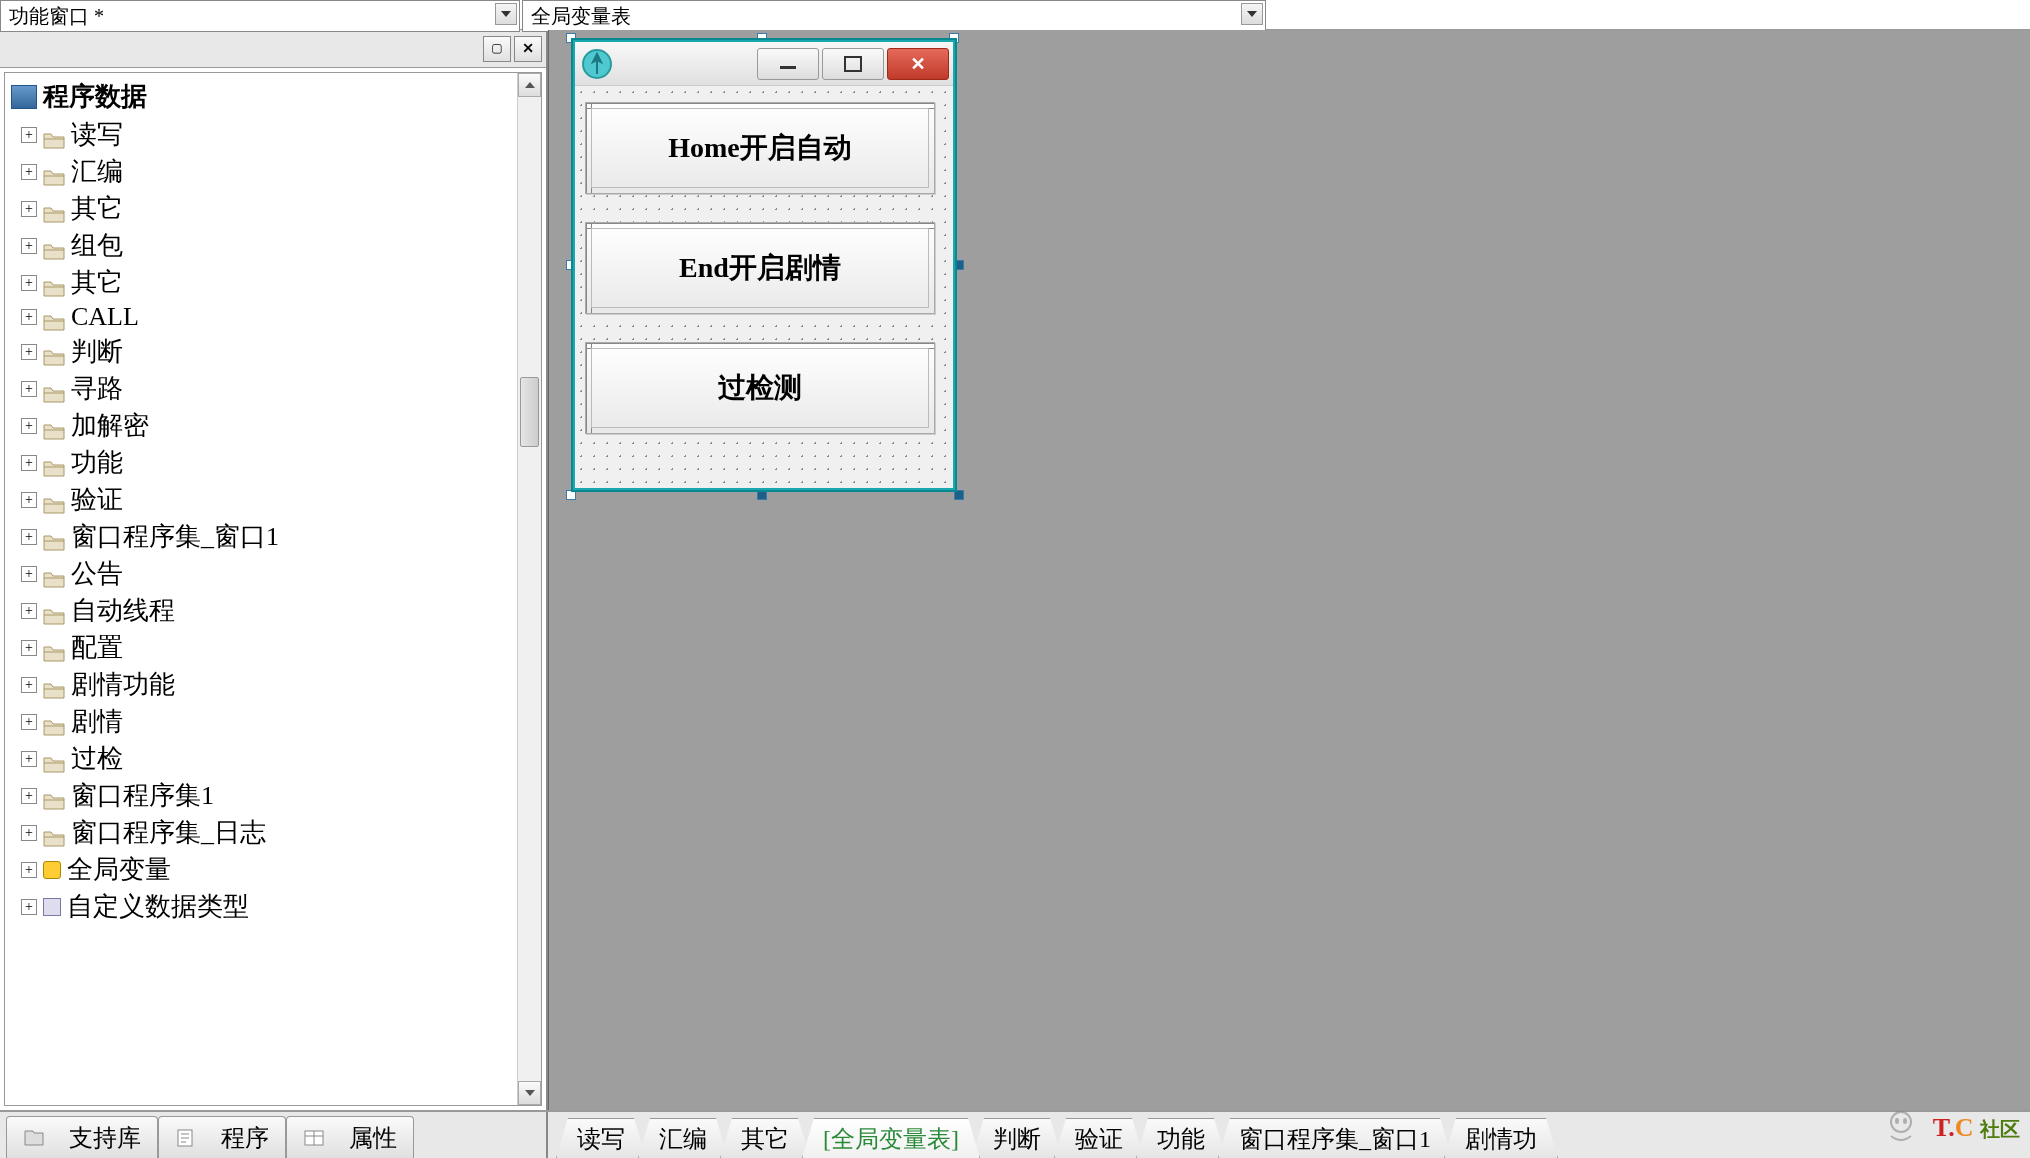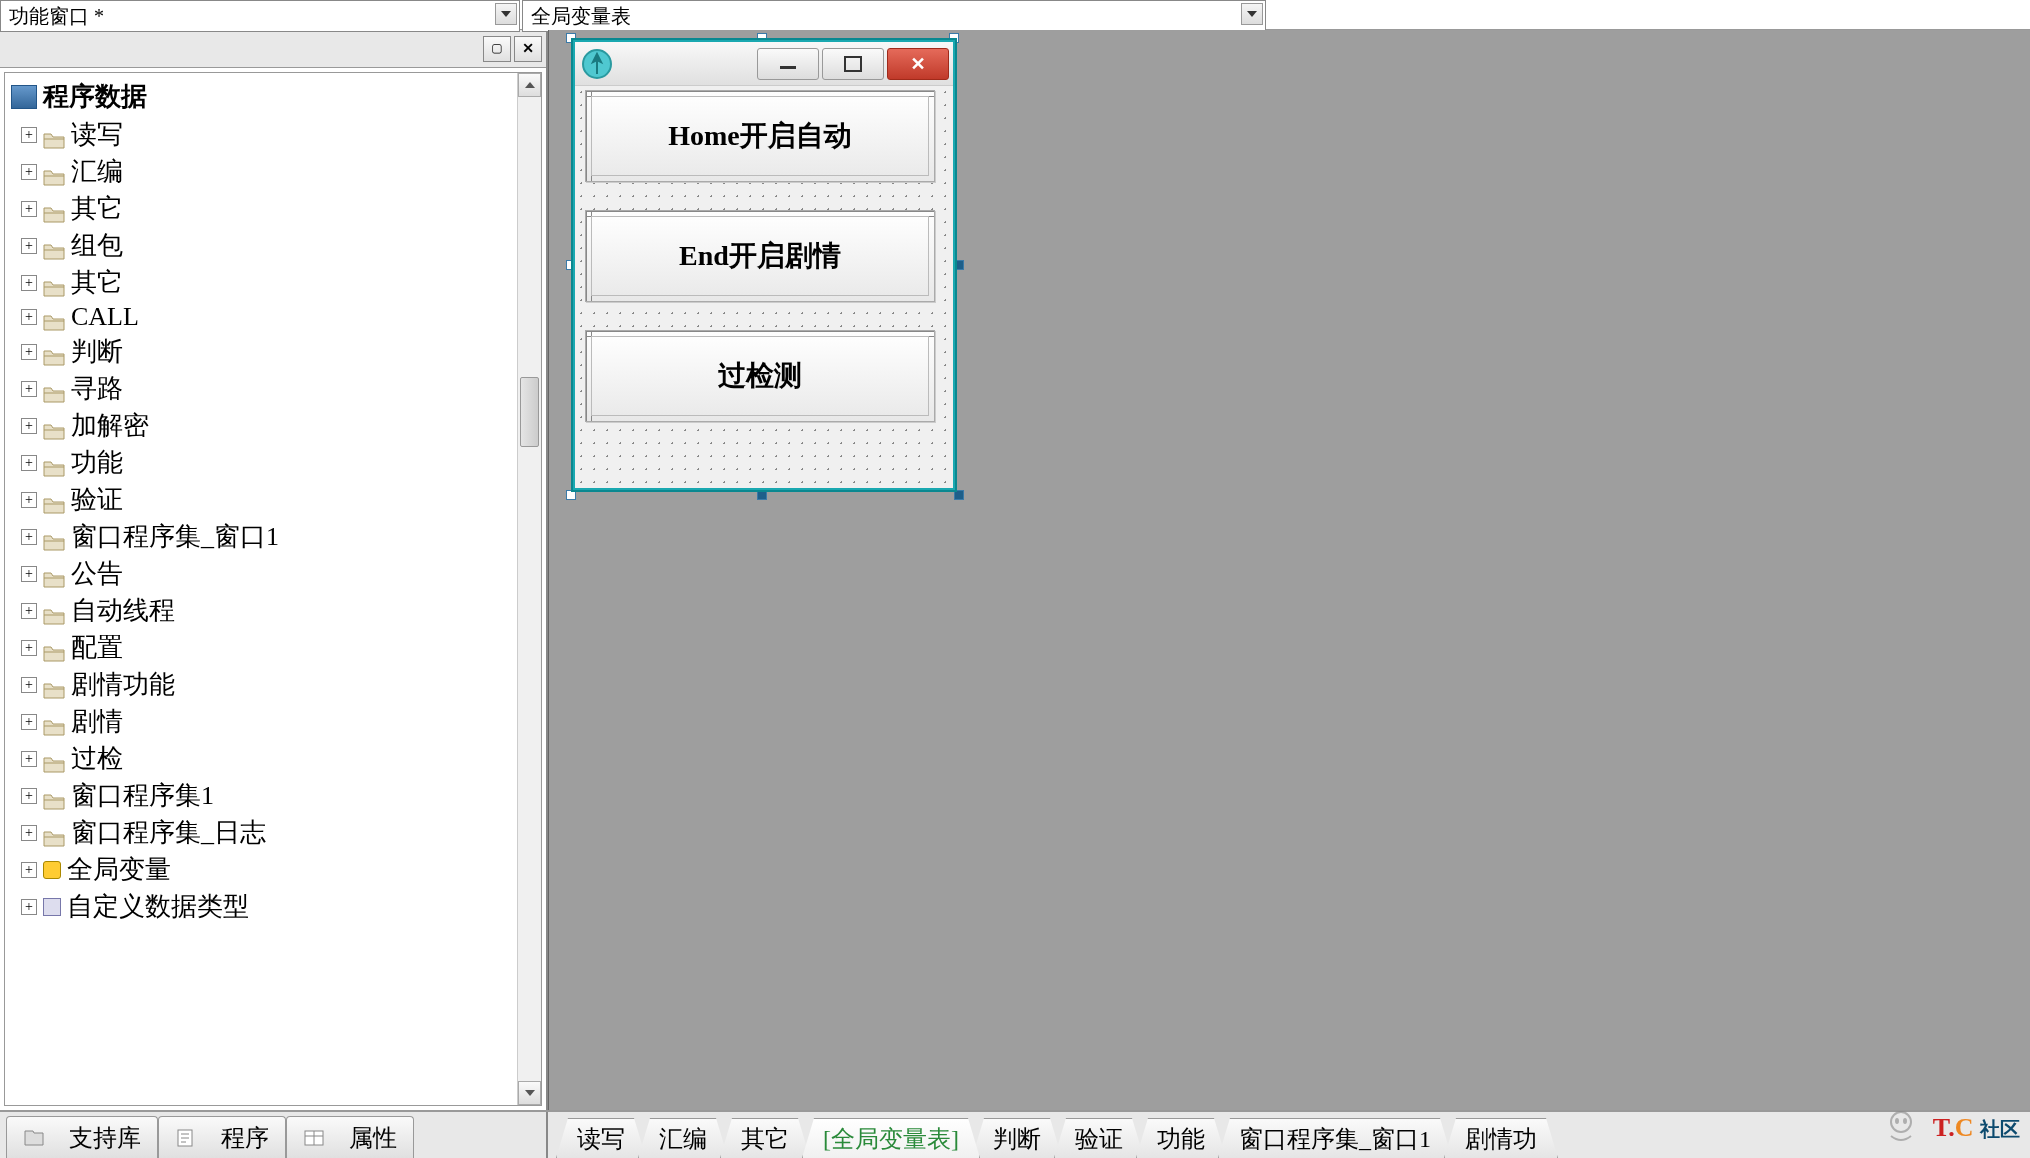--- a/index.html
+++ b/index.html
@@ -56,21 +56,21 @@
 .design-titlebar { height: 44px; background: linear-gradient(#f8f8f8, #e0e0e0); display: flex; align-items: center; justify-content: space-between; padding: 0 4px; border-bottom: 1px solid #ccc; }
 .app-icon { width: 36px; height: 36px; display: flex; align-items: center; justify-content: center; }
 .app-icon svg { width: 32px; height: 32px; }
 .win-btns { display: flex; gap: 3px; }
 .win-btn { width: 62px; height: 32px; border: 1px solid #999; border-radius: 3px; display: flex; align-items: center; justify-content: center; background: linear-gradient(#fafafa, #ddd); }
 .win-btn-min::before { content: ""; width: 16px; height: 3px; background: #333; margin-top: 8px; }
 .win-btn-max::before { content: ""; width: 14px; height: 12px; border: 2px solid #333; }
 .win-btn-close { background: linear-gradient(#e56a5a, #c03a2a); border-color: #a02a1a; }
 .win-btn-close::before { content: "✕"; color: #fff; font-size: 18px; font-weight: bold; }
 
-.design-body { flex: 1; background: #f0f0f0; padding: 4px 10px; position: relative; 
+.design-body { flex: 1; background: #f0f0f0; padding: 16px 10px; position: relative; 
   background-image: radial-gradient(circle, #888 1px, transparent 1px);
   background-size: 13px 13px; }
 .design-btn-wrap { position: relative; margin-bottom: 28px; }
 .design-btn { width: 350px; height: 92px; background: linear-gradient(#fefefe, #e8e8e8); border: 1px solid #aaa; display: flex; align-items: center; justify-content: center; font-size: 28px; font-weight: bold; box-shadow: 1px 1px 0 #ccc; }
 .design-btn.hatched { 
   background-image: 
     repeating-linear-gradient(0deg, #888 0 1px, transparent 1px 5px),
     repeating-linear-gradient(90deg, #888 0 1px, transparent 1px 5px),
     linear-gradient(#fefefe, #e8e8e8);
   background-size: 100% 6px, 6px 100%, 100% 100%;
@@ -87,21 +87,21 @@
 
 .bottom-right-tabs { flex: 1; display: flex; align-items: flex-end; padding-left: 8px; overflow: hidden; position: relative; }
 .rtab { height: 40px; background: linear-gradient(#fafafa, #e5e5e5); border: 1px solid #999; border-bottom: none; padding: 0 20px; display: flex; align-items: center; font-size: 24px; cursor: pointer; position: relative; margin-right: -8px;
   clip-path: polygon(12px 0, calc(100% - 12px) 0, 100% 100%, 0 100%); }
 .rtab.active { color: #2a8a3a; font-weight: normal; background: linear-gradient(#fff, #f0f0f0); z-index: 2; }
 
 .watermark { position: absolute; right: 10px; bottom: 6px; display: flex; align-items: center; gap: 8px; z-index: 10; }
 .watermark-logo { font-size: 26px; font-weight: bold; }
 .watermark-logo .t { color: #cc2222; }
 .watermark-logo .c { color: #ee8822; }
-.watermark-logo .txt { color: #0c4a6e; font-size: 20px; }
+.watermark-logo .txt { color: #4d7c0f; font-size: 20px; }
 .xiaoren { width: 48px; height: 48px; opacity: 0.6; }
 </style>
 </head>
 <body>
 
 <div class="top-bar">
   <div class="dropdown dropdown-1">
     <span>功能窗口 *</span>
     <div class="dropdown-arrow"></div>
   </div>

